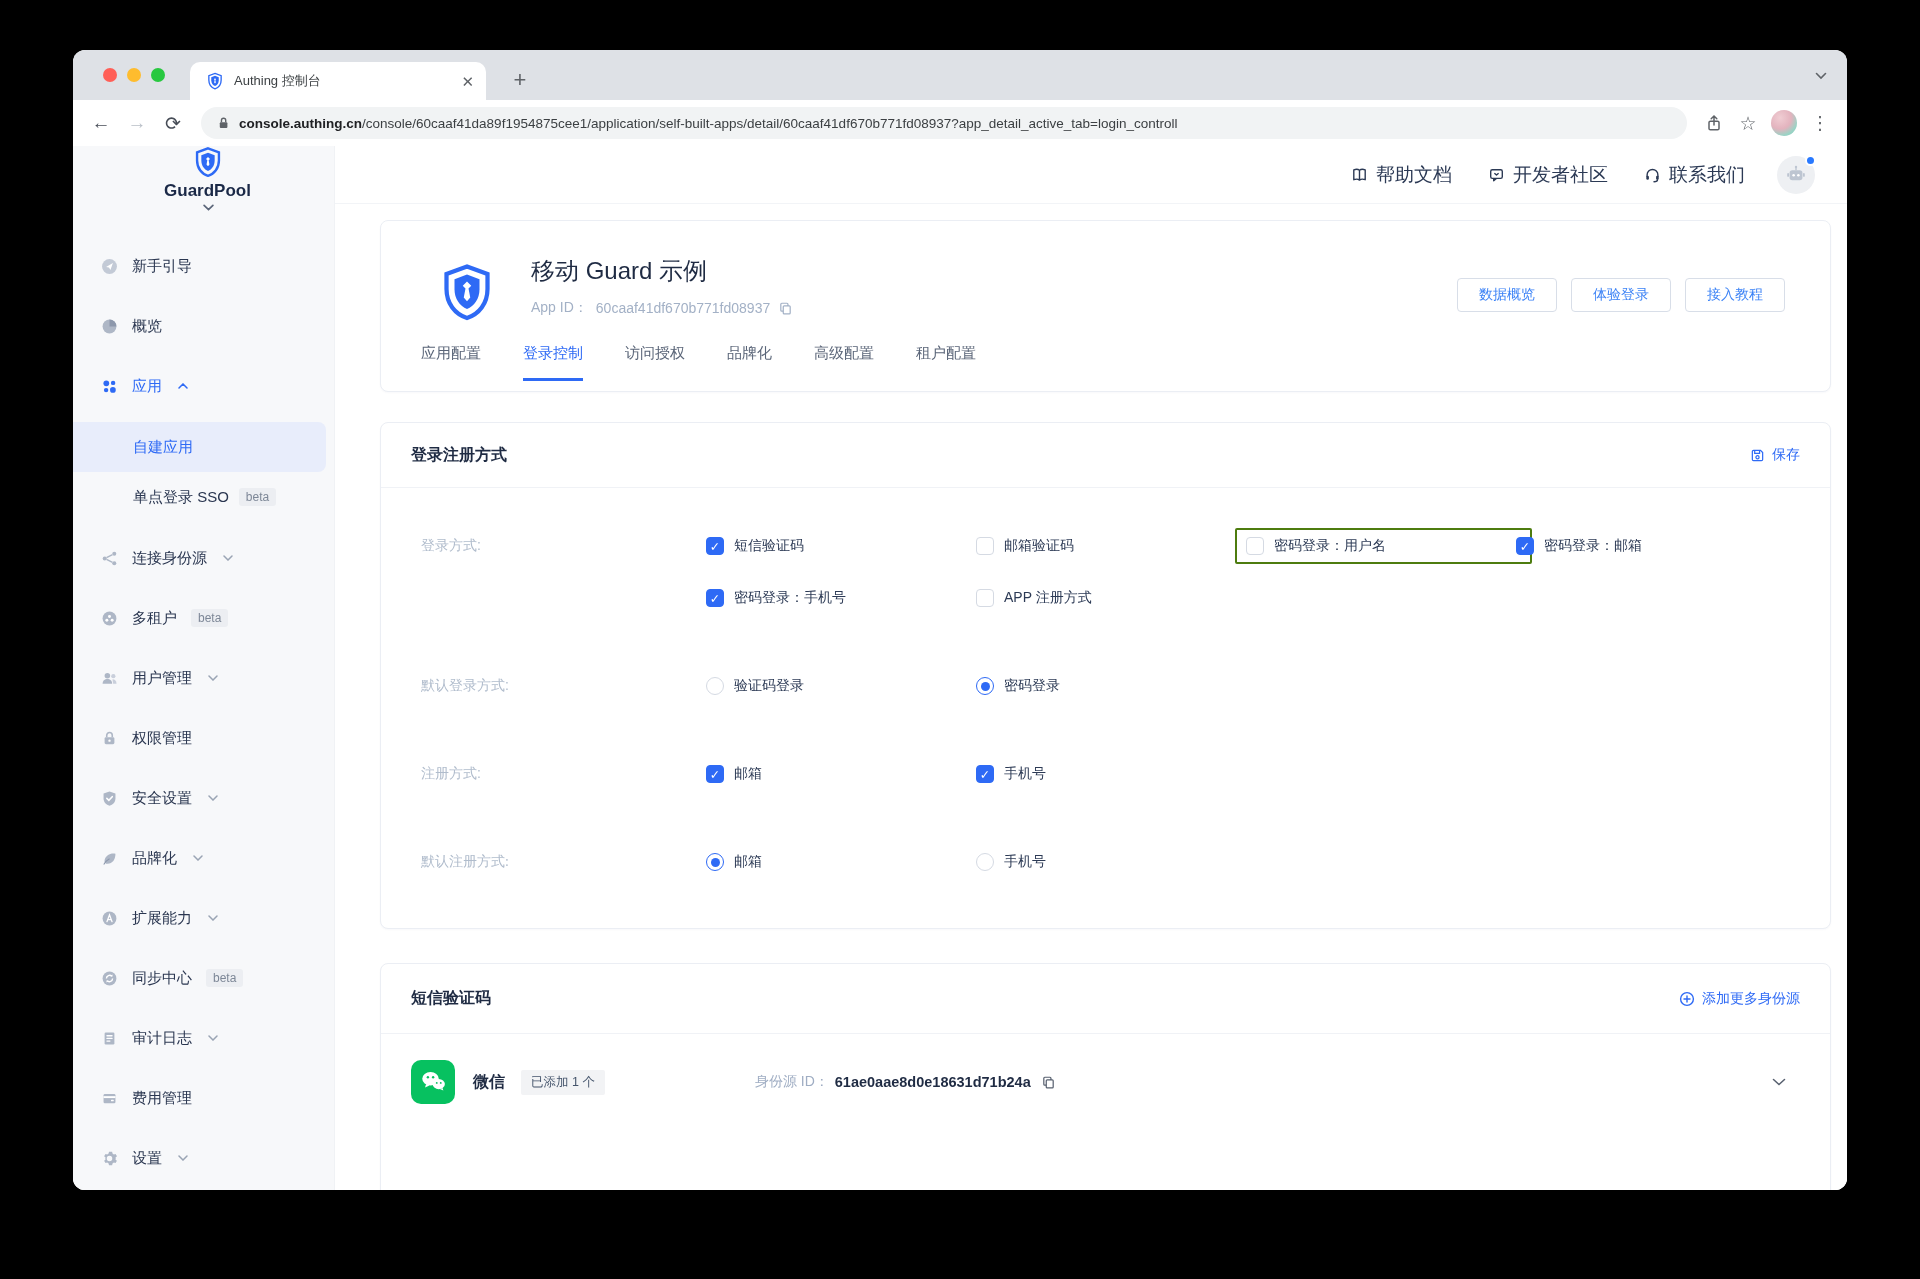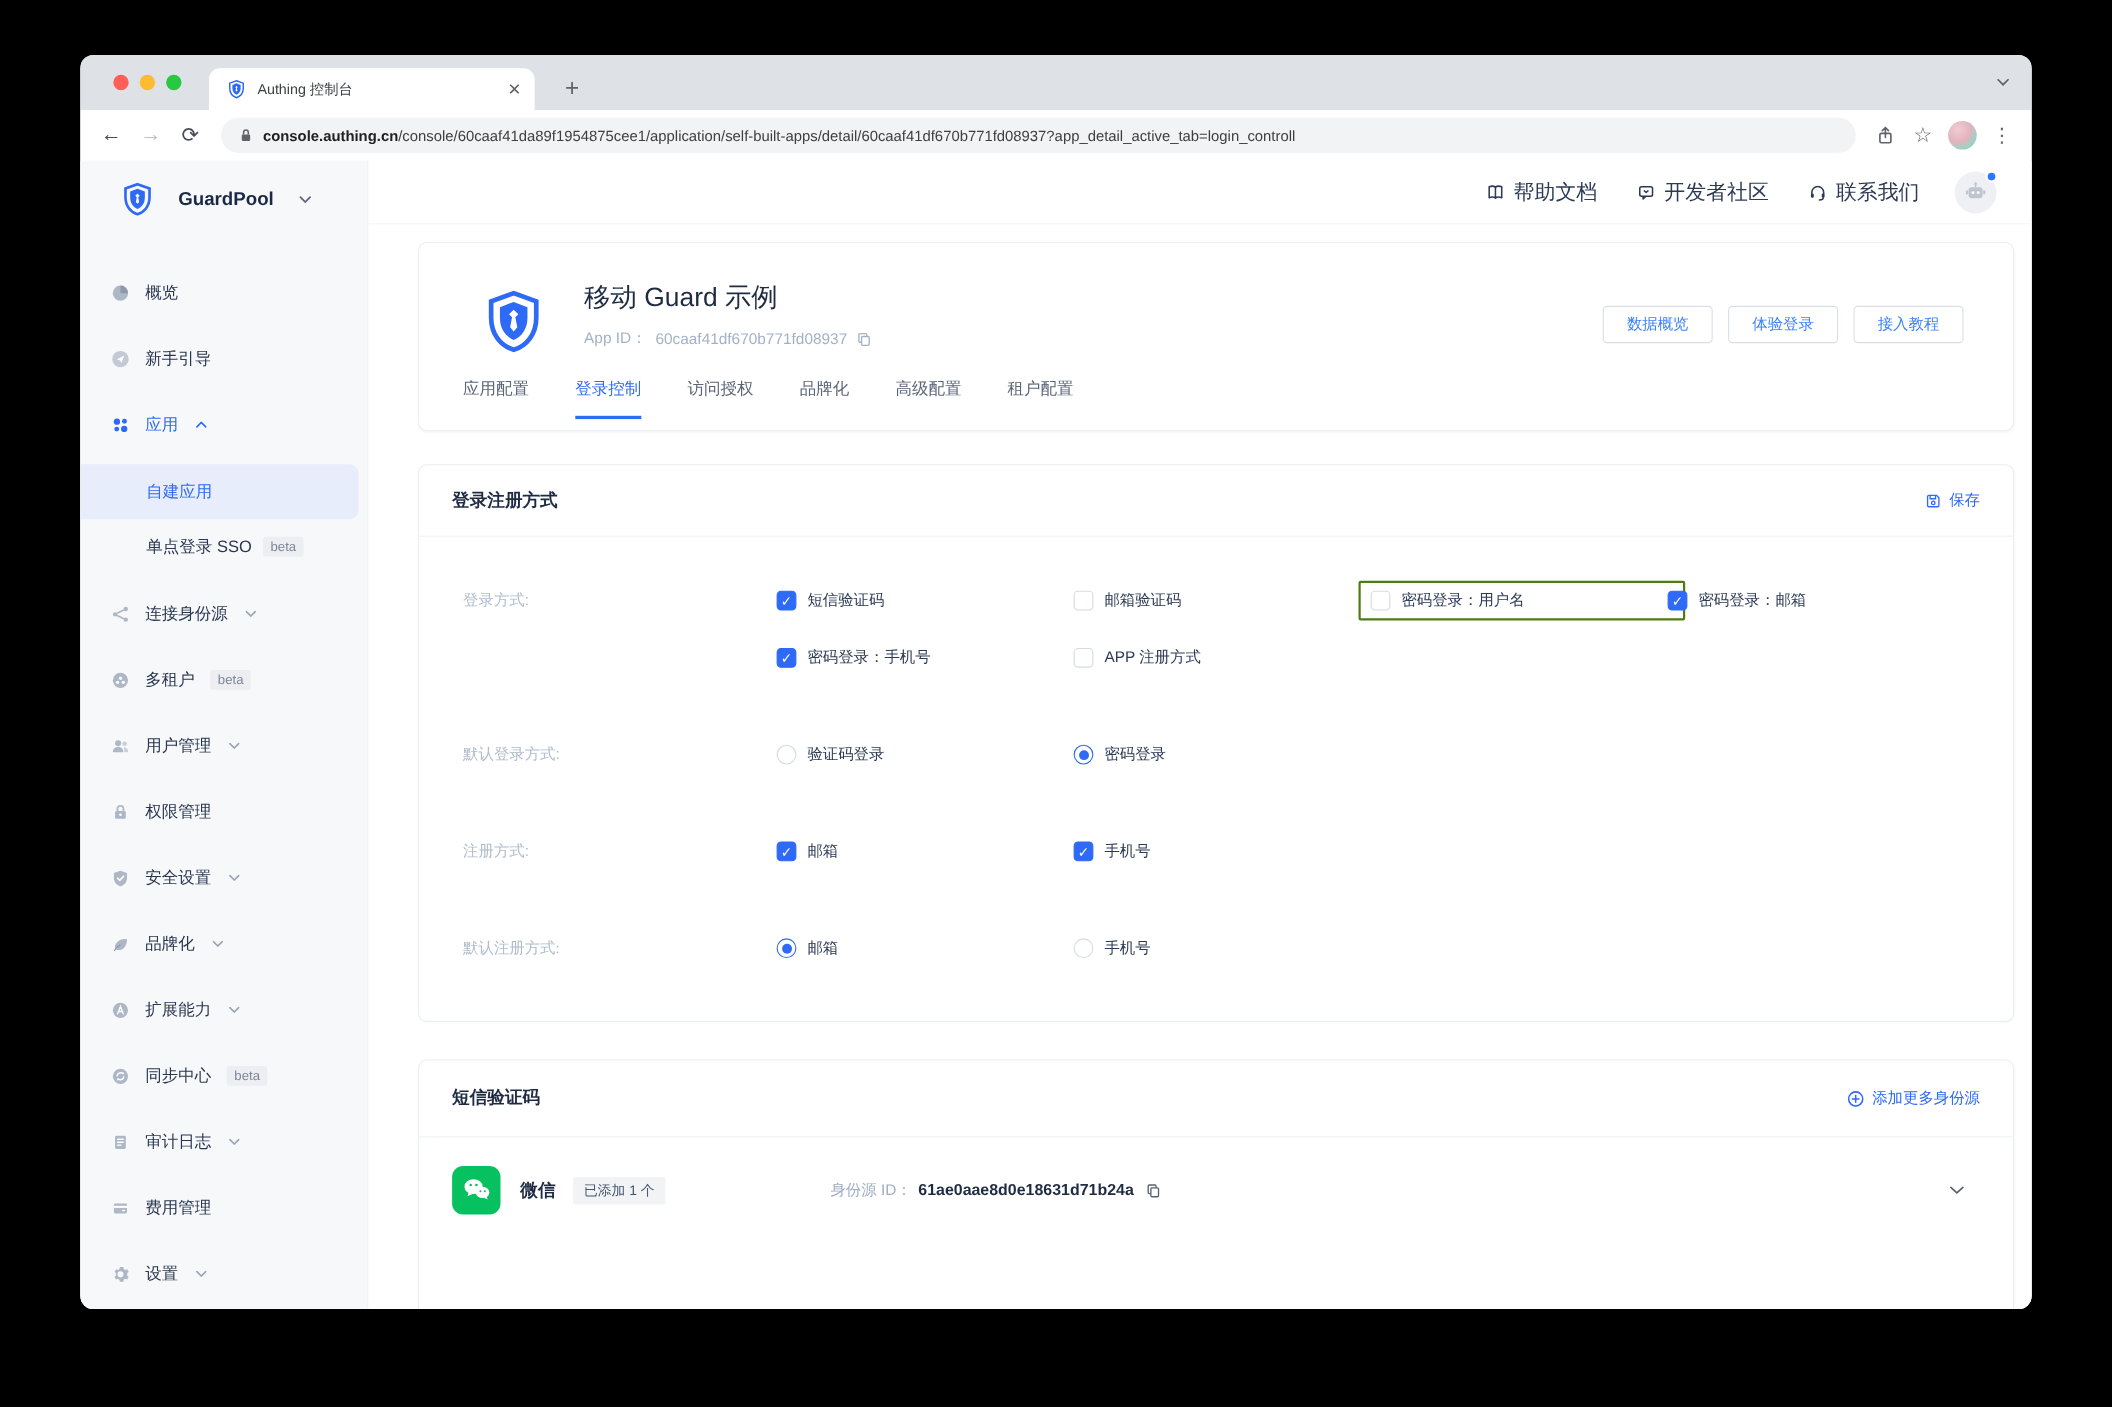--- a/index.html
+++ b/index.html
@@ -35,21 +35,21 @@
   .star{font-size:19px;}
   .chrome-avatar{width:26px;height:26px;border-radius:50%;margin:0 4px;
     background:radial-gradient(circle at 35% 30%,#f0cdd3,#e3b3be 45%,#9ad3c5 72%,#7cc5b5);}
   .dots{font-size:18px;color:#5f6368;letter-spacing:0;}
 
   
   .app{flex:1;display:flex;min-height:0;background:#fff;}
 
   
   .sidebar{width:262px;flex:none;background:#f7f8fa;border-right:1px solid #f0f2f5;overflow:hidden;}
-  .logo-row{height:70px;display:flex;align-items:center;padding-left:36px;gap:21px;}
+  .logo-row{height:70px;display:flex;align-items:center;padding-left:8px;gap:3px;flex-direction:column;}
   .ws-name{font-size:17px;font-weight:700;color:#1b2947;}
   .menu{padding-top:20px;}
   .mi{height:60px;display:flex;align-items:center;padding-left:28px;gap:14px;font-size:15px;color:#2a3650;}
   .mi .lbl{white-space:nowrap;}
   .mi.active{color:#2e6af5;}
   .badge{background:#eceef2;color:#7d8797;font-size:12px;border-radius:3px;padding:2px 7px;line-height:1.2;}
   .sub{margin-top:6px;margin-bottom:6px;}
   .sub-item{height:50px;display:flex;align-items:center;padding-left:60px;font-size:15px;color:#2a3650;gap:10px;margin-right:8px;}
   .sub-item.active{background:#e8edfb;color:#2e6af5;border-radius:0 8px 8px 0;}
   .icn{width:17px;height:17px;flex:none;display:flex;}
@@ -186,34 +186,34 @@
           <svg width="11" height="7" viewBox="0 0 10 6">
               <polyline points="1,1 5,5 9,1" fill="none" stroke="#5a6578" stroke-width="1.5" stroke-linecap="round"></polyline>
             </svg>
         </span>
       </div>
 
       <div class="menu">
         <div class="mi">
           <span class="icn">
               <svg viewBox="0 0 16 16">
+                <circle cx="8" cy="8" r="7" fill="#c3cad6"></circle>
+                <path d="M4.8 8.4 L11.2 4.8 L8.9 11.3 L7.5 8.9 Z" fill="#fff"></path>
+              </svg>
+            </span>
+          <span class="lbl">新手引导</span>
+        </div>
+        <div class="mi">
+          <span class="icn">
+              <svg viewBox="0 0 16 16">
                 <circle cx="8" cy="8" r="6.5" fill="#aeb7c6"></circle>
                 <path d="M8 1.5 A6.5 6.5 0 0 1 14.5 8 L8 8 Z" fill="#8d98ac"></path>
               </svg>
             </span>
           <span class="lbl">概览</span>
-        </div>
-        <div class="mi">
-          <span class="icn">
-              <svg viewBox="0 0 16 16">
-                <circle cx="8" cy="8" r="7" fill="#c3cad6"></circle>
-                <path d="M4.8 8.4 L11.2 4.8 L8.9 11.3 L7.5 8.9 Z" fill="#fff"></path>
-              </svg>
-            </span>
-          <span class="lbl">新手引导</span>
         </div>
         <div class="mi active">
           <span class="icn">
               <svg viewBox="0 0 16 16" fill="#2e6af5">
                 <circle cx="5" cy="5" r="2.7"></circle>
                 <circle cx="11.4" cy="4.6" r="2.1"></circle>
                 <circle cx="4.8" cy="11.4" r="2.1"></circle>
                 <circle cx="11.2" cy="11.2" r="2.7"></circle>
               </svg>
             </span>

